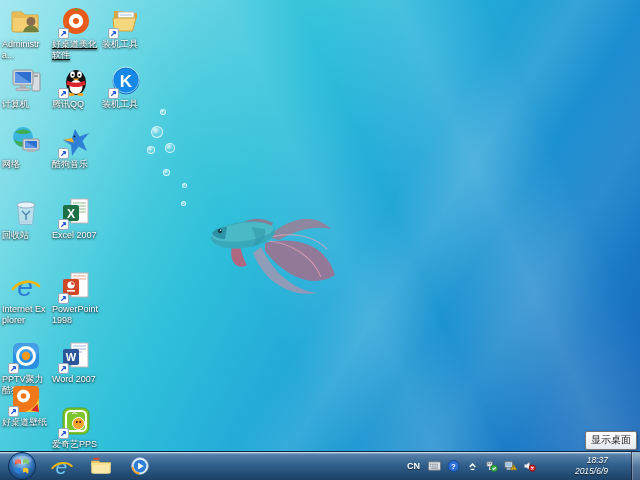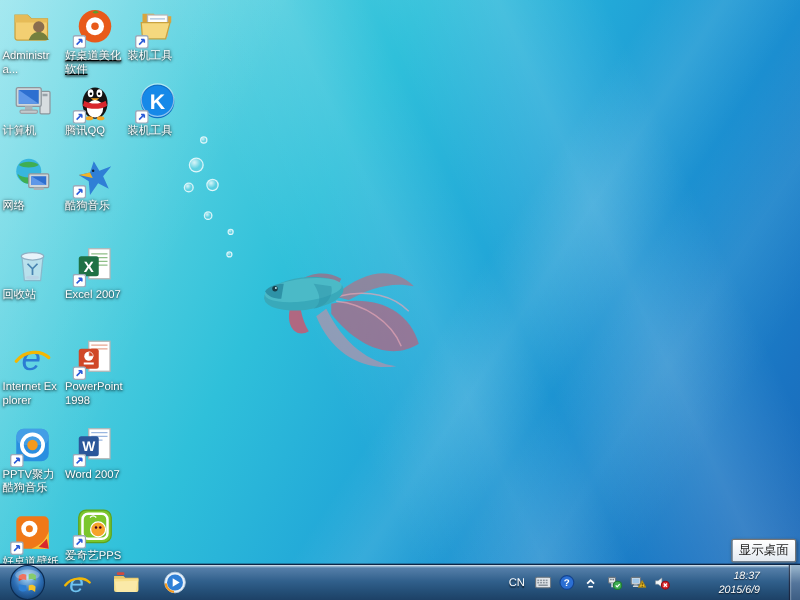--- a/index.html
+++ b/index.html
@@ -29,21 +29,21 @@
   .taskbar{position:absolute;left:0;bottom:0;width:640px;height:29px;display:flex;align-items:center;
     background:linear-gradient(180deg,#a6c6dd 0%,#547ea8 10%,#31608c 46%,#234d75 78%,#1d4166 100%);
     border-top:1px solid rgba(10,30,60,.8);box-shadow:inset 0 1px 0 rgba(255,255,255,.45);}
   .start-orb{width:30px;height:30px;margin-left:7px;flex:0 0 auto;}
   .start-orb svg{width:30px;height:30px;display:block;}
   .pinned{display:flex;gap:15px;margin-left:13px;align-items:center;}
   .tb-icon{width:24px;height:24px;}
   .tb-icon svg{width:24px;height:24px;display:block;}
   .spacer{flex:1;}
   .tray{display:flex;align-items:center;gap:5px;margin-right:4px;}
-  .lang{font-size:9px;color:#fff;font-weight:normal;text-shadow:0 1px 1px rgba(0,0,0,.6);padding:0 2px;}
+  .lang{font-size:9px;color:#fff;font-weight:bold;text-shadow:0 1px 1px rgba(0,0,0,.6);padding:0 2px;}
   .tray-ic{width:14px;height:13px;display:flex;align-items:center;justify-content:center;}
   .tray-ic svg{width:13px;height:12px;display:block;}
   .clock{width:48px;text-align:right;font-size:8.5px;line-height:1.25;color:#fff;
     text-shadow:0 1px 1px rgba(0,0,0,.7);margin:0 19px;font-style:italic;}
   .show-desktop{width:9px;height:29px;border-left:1px solid rgba(0,0,20,.6);
     box-shadow:inset 1px 0 0 rgba(255,255,255,.25);
     background:linear-gradient(180deg,#9db9cf,#54759b 50%,#3c5c82);}
   .tooltip{position:absolute;right:3px;bottom:30px;padding:1px 5px 2px;font-size:10px;color:#222;
     background:linear-gradient(180deg,#ffffff,#e4eaf1);border:1px solid #767676;border-radius:2px;
     box-shadow:1px 1px 3px rgba(0,0,0,.35);white-space:nowrap;}
@@ -296,21 +296,21 @@
           </svg>
           <span class="sc-arrow">
             <svg viewBox="0 0 10 10">
               <rect x="0.5" y="0.5" width="9" height="9" rx="1.5" fill="#fff" stroke="#9aaabb"></rect>
               <path d="M3 7L6.8 3.2M6.8 3.2H4.4M6.8 3.2v2.4" stroke="#2a5bd7" stroke-width="1.1" fill="none"></path>
             </svg>
           </span>
         </div>
         <div class="d-label">Word 2007</div>
       </div>
-      <div class="d-icon" style="left: 2px; top: 410px;">
+      <div class="d-icon" style="left: 2px; top: 383px;">
         <div class="icon-box">
           <svg viewBox="0 0 32 32">
             <rect x="3" y="3" width="26" height="26" rx="4" fill="#f07818"></rect>
             <path d="M29 29H15c8-3 12-8 14-14z" fill="#f8c23a"></path>
             <path d="M29 29l-8-1.5 6.5-6.5z" fill="#d8262c"></path>
             <circle cx="13.5" cy="13" r="6.5" fill="#fff"></circle>
             <circle cx="13.5" cy="13" r="2.8" fill="#f07818"></circle>
           </svg>
           <span class="sc-arrow">
             <svg viewBox="0 0 10 10">

